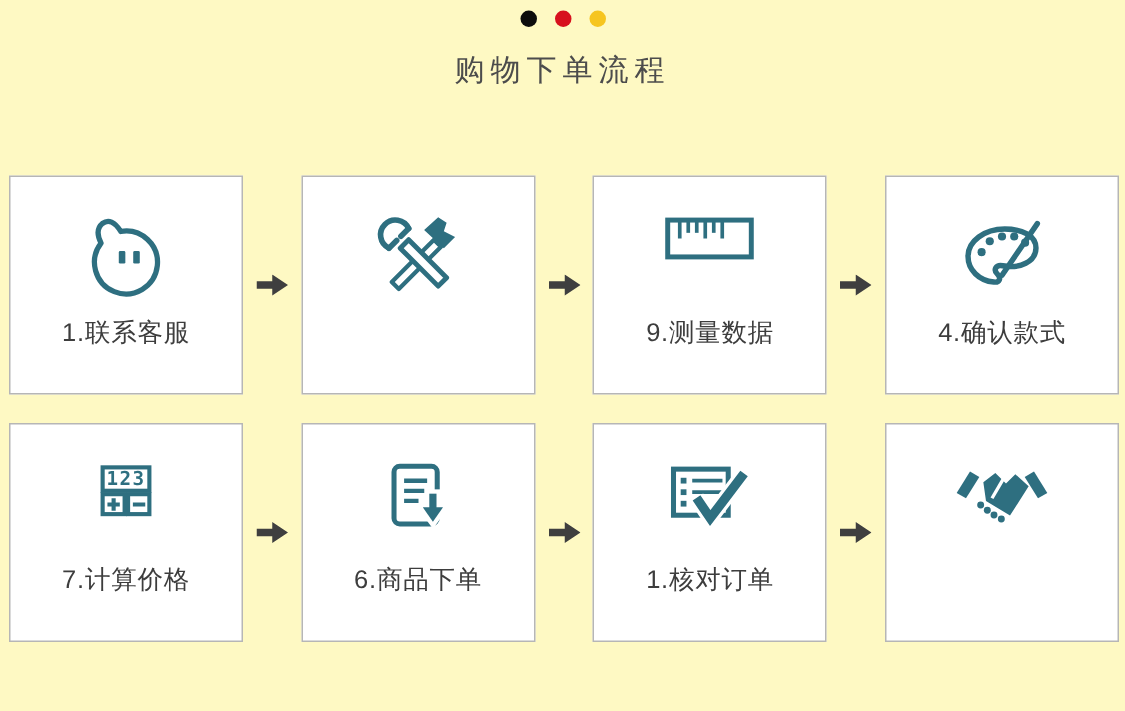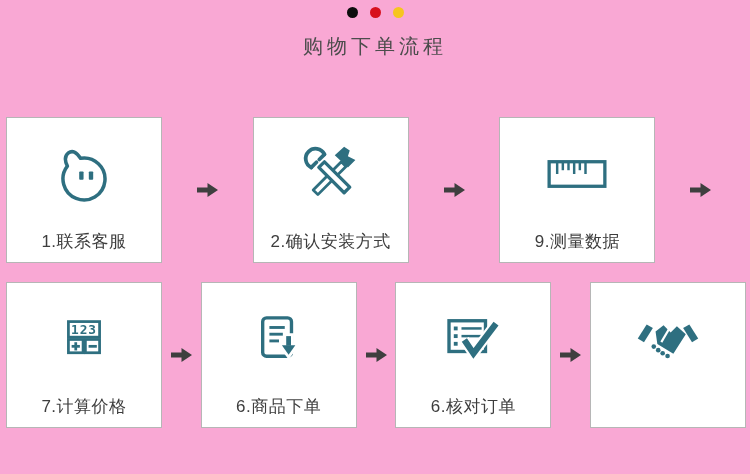--- a/index.html
+++ b/index.html
@@ -1,19 +1,19 @@
 <!DOCTYPE html>
 <html><head>
 <meta charset="utf-8">
 <style>
   html,body { margin:0; padding:0; background:#ffffff; }
   .page {
     position:relative;
     width:750px; height:474px;
-    background:#f9a8d4;
+    background:#fef9c3;
     font-family:"Liberation Sans","DejaVu Sans",sans-serif;
     overflow:hidden;
   }
   .dots {
     display:flex; justify-content:center; align-items:center;
     gap:12px; padding-top:7px;
   }
   .dot { width:11px; height:11px; border-radius:50%; }
   .page-title {
     margin-top:15px;
@@ -31,24 +31,24 @@
   .step-box {
     box-sizing:border-box;
     width:156px; height:146px;
     border:1px solid #b6b6b6;
     background:#ffffff;
     display:flex; flex-direction:column; align-items:center;
     flex:0 0 156px;
   }
   .icon-wrap {
     height:64px; margin-top:24px;
-    display:flex; align-items:center; justify-content:center;
+    display:flex; align-items:flex-start; justify-content:center;
   }
   .step-label {
-    margin-top:24px;
+    margin-top:4px;
     font-size:17px;
     color:#3d3d3d;
     letter-spacing:0.5px;
     white-space:nowrap;
     text-align:center;
   }
   .arrow-cell {
     flex:1 1 auto;
     display:flex; align-items:center; justify-content:center;
   }
@@ -96,21 +96,20 @@
           <path d="M36 12 L46 3 L52 7 L50 13 L58 17 L50 25 Z" fill="#2e6f80"></path>
 
           <path d="M43 19 L48 24 L18 54 L13 49 Z" fill="#ffffff" stroke="#2e6f80" stroke-width="3" stroke-linejoin="round"></path>
 
           <path d="M25 11 A10.5 10.5 0 1 0 11 25" fill="none" stroke="#2e6f80" stroke-width="4" stroke-linecap="round"></path>
           <path d="M25 11 L19.5 16.5 M11 25 L16.5 19.5" stroke="#2e6f80" stroke-width="4" stroke-linecap="round" fill="none"></path>
 
           <path d="M19 25 L25 19 L52 46 L46 52 Z" fill="#ffffff" stroke="#2e6f80" stroke-width="3.5" stroke-linejoin="round"></path>
         </svg>
       </div>
-      <div class="step-label">2.确认安装方式</div>
     </div>
 
     <div class="arrow-cell">
       <svg width="21" height="15" viewBox="0 0 21 15">
         <path d="M0 4.5 h10.5 v-4.5 l10.5 7 -10.5 7 v-4.5 h-10.5 z" fill="#3f3f3f"></path>
       </svg>
     </div>
 
     <div class="step-box">
       <div class="icon-wrap">
@@ -128,20 +127,36 @@
       </div>
       <div class="step-label">9.测量数据</div>
     </div>
 
     <div class="arrow-cell">
       <svg width="21" height="15" viewBox="0 0 21 15">
         <path d="M0 4.5 h10.5 v-4.5 l10.5 7 -10.5 7 v-4.5 h-10.5 z" fill="#3f3f3f"></path>
       </svg>
     </div>
 
+    <div class="step-box">
+      <div class="icon-wrap">
+        <svg width="58" height="54" viewBox="0 0 64 58">
+          <path d="M34 11 C19 11 7 20 7 31 C7 41 15 49 26 50 C30.5 50.5 31.5 47 28.5 44 C25.5 41 27.5 37 32.5 38 C45 40.5 57 35 57 25 C57 16 47 11 34 11 Z" fill="none" stroke="#2e6f80" stroke-width="4" stroke-linejoin="round"></path>
+          <g fill="#2e6f80">
+            <circle cx="17" cy="28" r="3"></circle>
+            <circle cx="23" cy="20" r="3"></circle>
+            <circle cx="32" cy="16.5" r="3"></circle>
+            <circle cx="41" cy="16.5" r="3"></circle>
+            <circle cx="49" cy="21" r="3"></circle>
+          </g>
+          <path d="M58 7 L32 45" stroke="#2e6f80" stroke-width="4" stroke-linecap="round" fill="none"></path>
+        </svg>
+      </div>
+      <div class="step-label">4.确认款式</div>
+    </div>
 
   </div>
 
   <div class="flow-row second">
 
     <div class="step-box">
       <div class="icon-wrap">
         <svg width="44" height="44" viewBox="0 0 48 48">
           <rect x="7" y="5" width="34" height="17" fill="none" stroke="#2e6f80" stroke-width="3"></rect>
           <text class="calc-display" x="24" y="18" text-anchor="middle" fill="#2e6f80">123</text>
@@ -204,21 +219,21 @@
           </g>
           <g stroke="#2e6f80" stroke-width="2.6">
             <line x1="17" y1="14" x2="38" y2="14"></line>
             <line x1="17" y1="22" x2="38" y2="22"></line>
             <line x1="17" y1="30" x2="28" y2="30"></line>
           </g>
           <path d="M20 26 L29.5 40 L53 9" fill="none" stroke="#ffffff" stroke-width="11"></path>
           <path d="M20 26 L29.5 40 L53 9" fill="none" stroke="#2e6f80" stroke-width="6.5"></path>
         </svg>
       </div>
-      <div class="step-label">6.核对订单</div>
+      <div class="step-label">1.核对订单</div>
     </div>
 
     <div class="arrow-cell">
       <svg width="21" height="15" viewBox="0 0 21 15">
         <path d="M0 4.5 h10.5 v-4.5 l10.5 7 -10.5 7 v-4.5 h-10.5 z" fill="#3f3f3f"></path>
       </svg>
     </div>
 
     <div class="step-box">
       <div class="icon-wrap">

